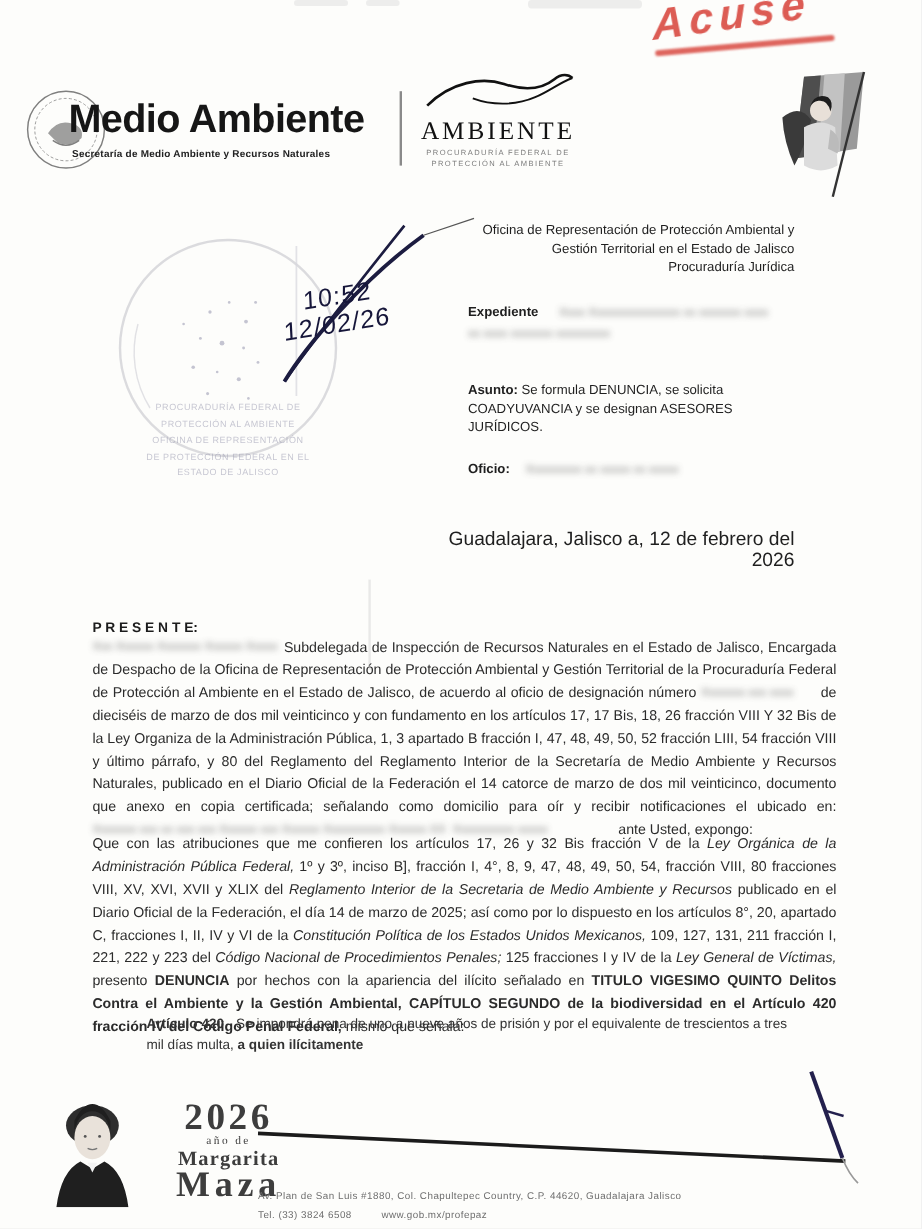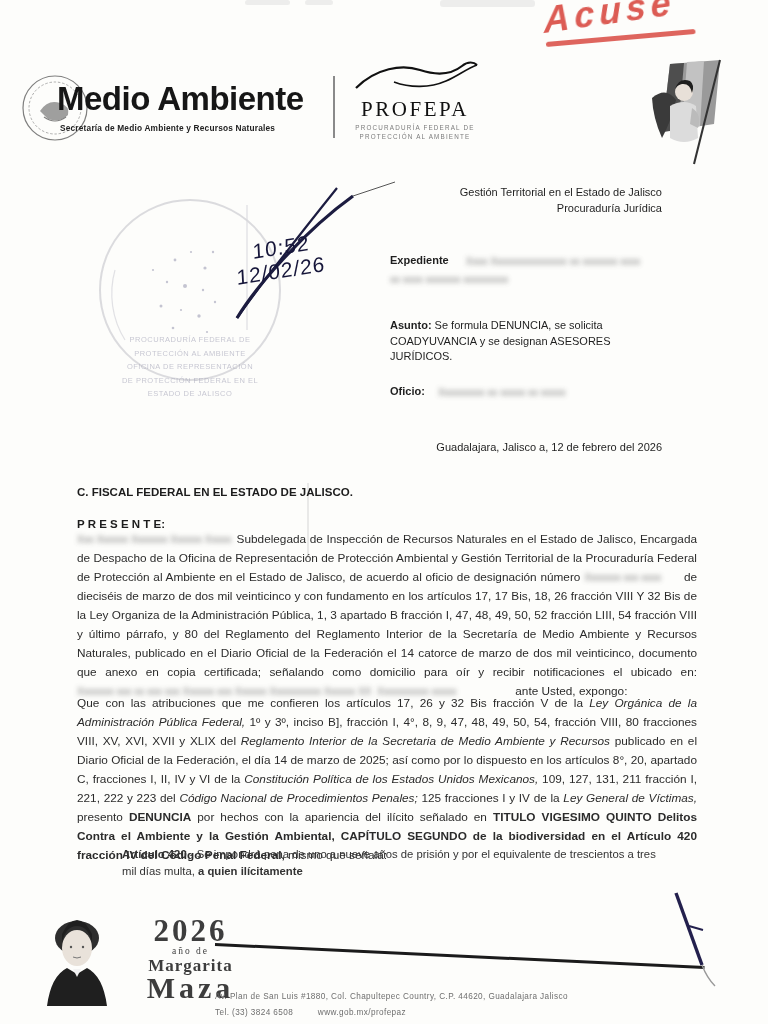--- a/index.html
+++ b/index.html
@@ -13,21 +13,21 @@
   .semarnat-word{font-size:33px;font-weight:bold;color:#161616;letter-spacing:-.5px;white-space:nowrap;}
   .semarnat-tag{font-size:8.3px;font-weight:bold;color:#222;letter-spacing:.2px;white-space:nowrap;}
   .profepa-word{font-family:"Liberation Serif",serif;font-size:21px;letter-spacing:2.5px;color:#111;text-align:center;width:140px;}
   .profepa-tag{font-size:6.3px;color:#7b7b7b;letter-spacing:1.2px;text-align:center;width:140px;white-space:nowrap;}
   .vdivider{width:1.5px;background:#8a8a8a;}
   
   .office-block{width:312px;text-align:right;font-size:11px;line-height:15.5px;color:#1f1f1f;}
   .lbl{font-weight:bold;}
   .meta-row{font-size:11px;color:#1f1f1f;}
   .asunto{width:284px;font-size:11px;line-height:15.5px;color:#1f1f1f;}
-  .dateline{width:312px;text-align:right;font-size:11px;color:#1f1f1f;}
+  .dateline{width:312px;text-align:right;font-size:16px;color:#1f1f1f;}
   
   .redacted{
     display:inline-block;vertical-align:middle;overflow:hidden;white-space:nowrap;
     color:#6a6a6a;font-size:10px;line-height:11px;height:11px;
     filter:blur(2.6px);opacity:.85;
   }
   
   .stamp-text{width:190px;text-align:center;font-size:7.5px;line-height:13.5px;letter-spacing:.5px;color:#9a9ab0;opacity:.55;text-transform:uppercase;}
   .handwrite{font-size:21px;color:#16163a;letter-spacing:1px;white-space:nowrap;transform-origin:left top;}
   .red-note{font-size:36px;font-style:italic;font-weight:600;color:#d94b43;letter-spacing:5px;filter:blur(.4px);opacity:.9;transform-origin:left top;}
@@ -71,37 +71,38 @@
 
   <div class="abs semarnat-word" style="left:57px;top:80px">Medio Ambiente</div>
   <div class="abs semarnat-tag" style="left:60px;top:123px">Secretaría de Medio Ambiente y Recursos Naturales</div>
 
   <div class="abs vdivider" style="left:333px;top:76px;height:62px"></div>
 
   <svg class="abs" style="left:350px;top:60px" width="130" height="36" viewBox="0 0 130 36">
     <path d="M6,28 C26,8 52,4 70,10 C88,16 102,14 112,6 C118,1 124,2 127,5" stroke="#111" stroke-width="2.2" fill="none"></path>
     <path d="M127,5 C116,9 108,16 96,21 C80,28 60,28 44,22" stroke="#111" stroke-width="1.6" fill="none"></path>
   </svg>
-  <div class="abs profepa-word" style="left:345px;top:97px">PROFEPA</div>
+  <div class="abs profepa-word" style="left:345px;top:97px">AMBIENTE</div>
   <div class="abs profepa-tag" style="left:345px;top:124px">PROCURADURÍA FEDERAL DE</div>
   <div class="abs profepa-tag" style="left:345px;top:133px">PROTECCIÓN AL AMBIENTE</div>
 
   <svg class="abs" style="left:632px;top:58px" width="95" height="110" viewBox="0 0 95 110">
     <polygon points="38,6 88,2 82,66 30,74" fill="#9a9a9a"></polygon>
     <polygon points="55,4 72,3 68,68 50,70" fill="#c2c2c2"></polygon>
     <polygon points="38,6 52,5 46,72 30,74" fill="#4e4e4e"></polygon>
     <line x1="88" y1="2" x2="62" y2="106" stroke="#333" stroke-width="2"></line>
     <path d="M20,40 Q34,28 44,42 Q38,66 30,80 Q21,60 20,40 Z" fill="#3a3a3a"></path>
     <circle cx="52" cy="34" r="9" fill="#e8e0d8"></circle>
     <path d="M43,31 Q47,19 58,23 Q63,27 60,35 Q58,25 50,26 Q45,27 43,31 Z" fill="#1e1e1e"></path>
     <path d="M38,48 Q52,40 64,48 L66,80 Q52,88 38,80 Z" fill="#dcdcdc"></path>
     <path d="M60,50 Q70,56 66,70 L58,66 Z" fill="#bbb"></path>
   </svg>
 
   <div class="abs office-block" style="left:350px;top:185px">
+    <div>Oficina de Representación de Protección Ambiental y</div>
     <div>Gestión Territorial en el Estado de Jalisco</div>
     <div>Procuraduría Jurídica</div>
   </div>
 
   <div class="abs meta-row" style="left:390px;top:254px">
     <span class="lbl">Expediente</span>
     <span class="redacted" style="width:200px;margin-left:14px">Xxxx Xxxxxxxxxxxxxxx xx xxxxxxx xxxx</span>
   </div>
   <div class="abs meta-row" style="left:390px;top:272px">
     <span class="redacted" style="width:142px">xx xxxx xxxxxxx xxxxxxxxx</span>
@@ -148,21 +149,20 @@
   </div>
 
   <svg class="abs" style="left:225px;top:170px" width="180" height="160" viewBox="0 0 180 160">
     <path d="M112,18 C88,48 40,108 12,148" stroke="#1c1c40" stroke-width="2.2" fill="none"></path>
     <path d="M12,148 C30,118 78,62 128,26" stroke="#1c1c40" stroke-width="3.2" fill="none"></path>
     <path d="M128,26 L170,12" stroke="#555" stroke-width="1" fill="none"></path>
   </svg>
   <div class="abs handwrite" style="left:252px;top:240px;transform:rotate(-9deg) skewX(-6deg)">10:52</div>
   <div class="abs handwrite" style="left:236px;top:266px;transform:rotate(-9deg) skewX(-6deg)">12/02/26</div>
 
-  <div class="abs addressee" style="left:77px;top:486px">C. FISCAL FEDERAL EN EL ESTADO DE JALISCO.</div>
   <div class="abs addressee" style="left:77px;top:518px">P R E S E N T E:</div>
 
   <p class="abs body-par" style="left:77px;top:530px"><span class="redacted" style="width:156px">Xxx Xxxxxx Xxxxxxx Xxxxxx Xxxxx</span><span> Subdelegada de Inspección de Recursos Naturales en el Estado de Jalisco, Encargada de Despacho de la Oficina de Representación de Protección Ambiental y Gestión Territorial de la Procuraduría Federal de Protección al Ambiente en el Estado de Jalisco, de acuerdo al oficio de designación número </span><span class="redacted" style="width:96px">Xxxxxxx xxx xxxx</span><span> de dieciséis de marzo de dos mil veinticinco y con fundamento en los artículos 17, 17 Bis, 18, 26 fracción VIII Y 32 Bis de la Ley Organiza de la Administración Pública, 1, 3 apartado B fracción I, 47, 48, 49, 50, 52 fracción LIII, 54 fracción VIII y último párrafo, y 80 del Reglamento del Reglamento Interior de la Secretaría de Medio Ambiente y Recursos Naturales, publicado en el Diario Oficial de la Federación el 14 catorce de marzo de dos mil veinticinco, documento que anexo en copia certificada; señalando como domicilio para oír y recibir notificaciones el ubicado en: </span><span class="redacted" style="width:300px">Xxxxxxx xxx xx xxx xxx Xxxxxx xxx Xxxxxx Xxxxxxxxxx Xxxxxx XX</span><span class="redacted" style="width:135px">Xxxxxxxxxx xxxxx</span><span> ante Usted, expongo:</span></p>
 
   <p class="abs body-par" style="left:77px;top:694px"><span>Que con las atribuciones que me confieren los artículos 17, 26 y 32 Bis fracción V de la </span><span class="it">Ley Orgánica de la Administración Pública Federal,</span><span> 1º y 3º, inciso B], fracción I, 4°, 8, 9, 47, 48, 49, 50, 54, fracción VIII, 80 fracciones VIII, XV, XVI, XVII y XLIX del </span><span class="it">Reglamento Interior de la Secretaria de Medio Ambiente y Recursos</span><span> publicado en el Diario Oficial de la Federación, el día 14 de marzo de 2025; así como por lo dispuesto en los artículos 8°, 20, apartado C, fracciones I, II, IV y VI de la </span><span class="it">Constitución Política de los Estados Unidos Mexicanos,</span><span> 109, 127, 131, 211 fracción I, 221, 222 y 223 del </span><span class="it">Código Nacional de Procedimientos Penales;</span><span> 125 fracciones I y IV de la </span><span class="it">Ley General de Víctimas,</span><span> presento </span><span class="bd">DENUNCIA</span><span> por hechos con la apariencia del ilícito señalado en </span><span class="bd">TITULO VIGESIMO QUINTO Delitos Contra el Ambiente y la Gestión Ambiental, CAPÍTULO SEGUNDO de la biodiversidad en el Artículo 420 fracción IV del Código Penal Federal,</span><span> mismo que señala:</span></p>
 
   <p class="abs article-par" style="left:122px;top:846px"><span class="bd">Artículo 420</span><span> - Se impondrá pena de uno a nueve años de prisión y por el equivalente de trescientos a tres mil días multa, </span><span class="bd">a quien ilícitamente</span></p>
 
   <svg class="abs" style="left:33px;top:914px" width="88" height="92" viewBox="0 0 88 92">
     <ellipse cx="44" cy="24" rx="22" ry="17" fill="#2e2e2e"></ellipse>

